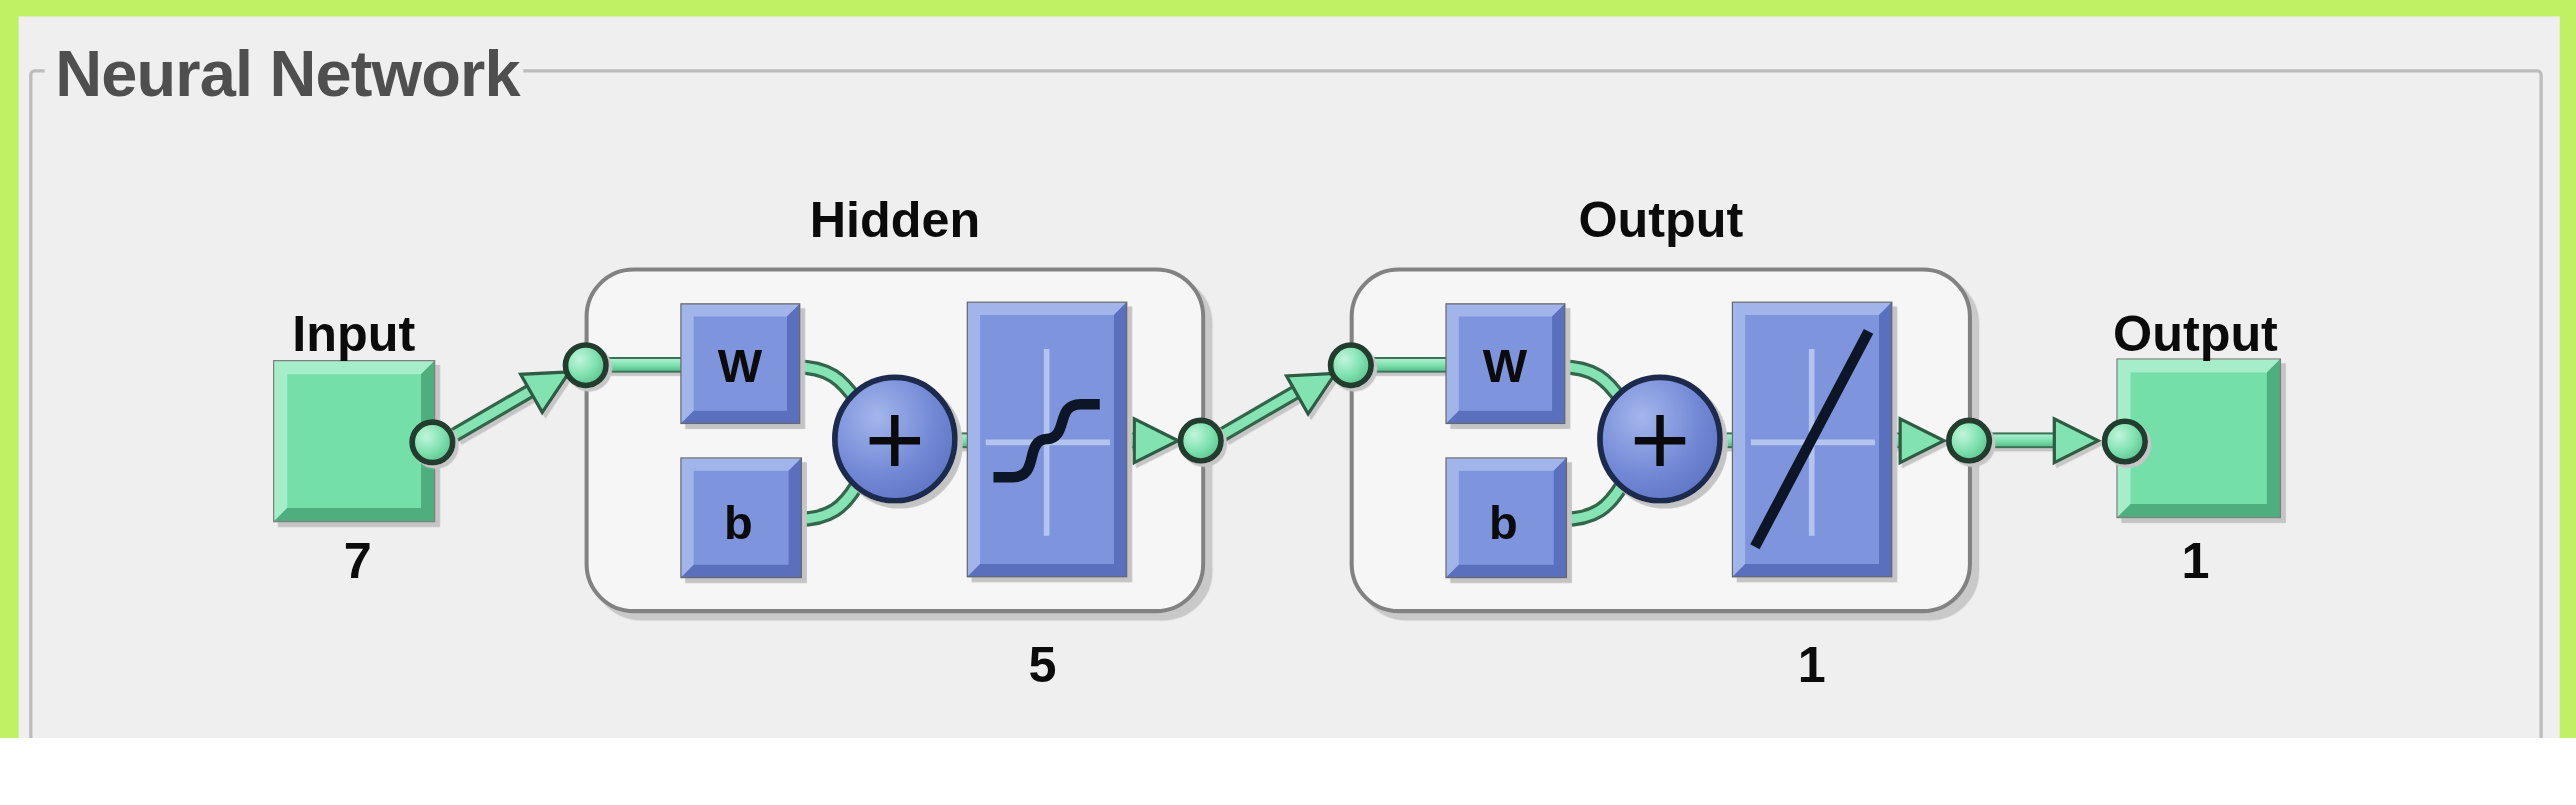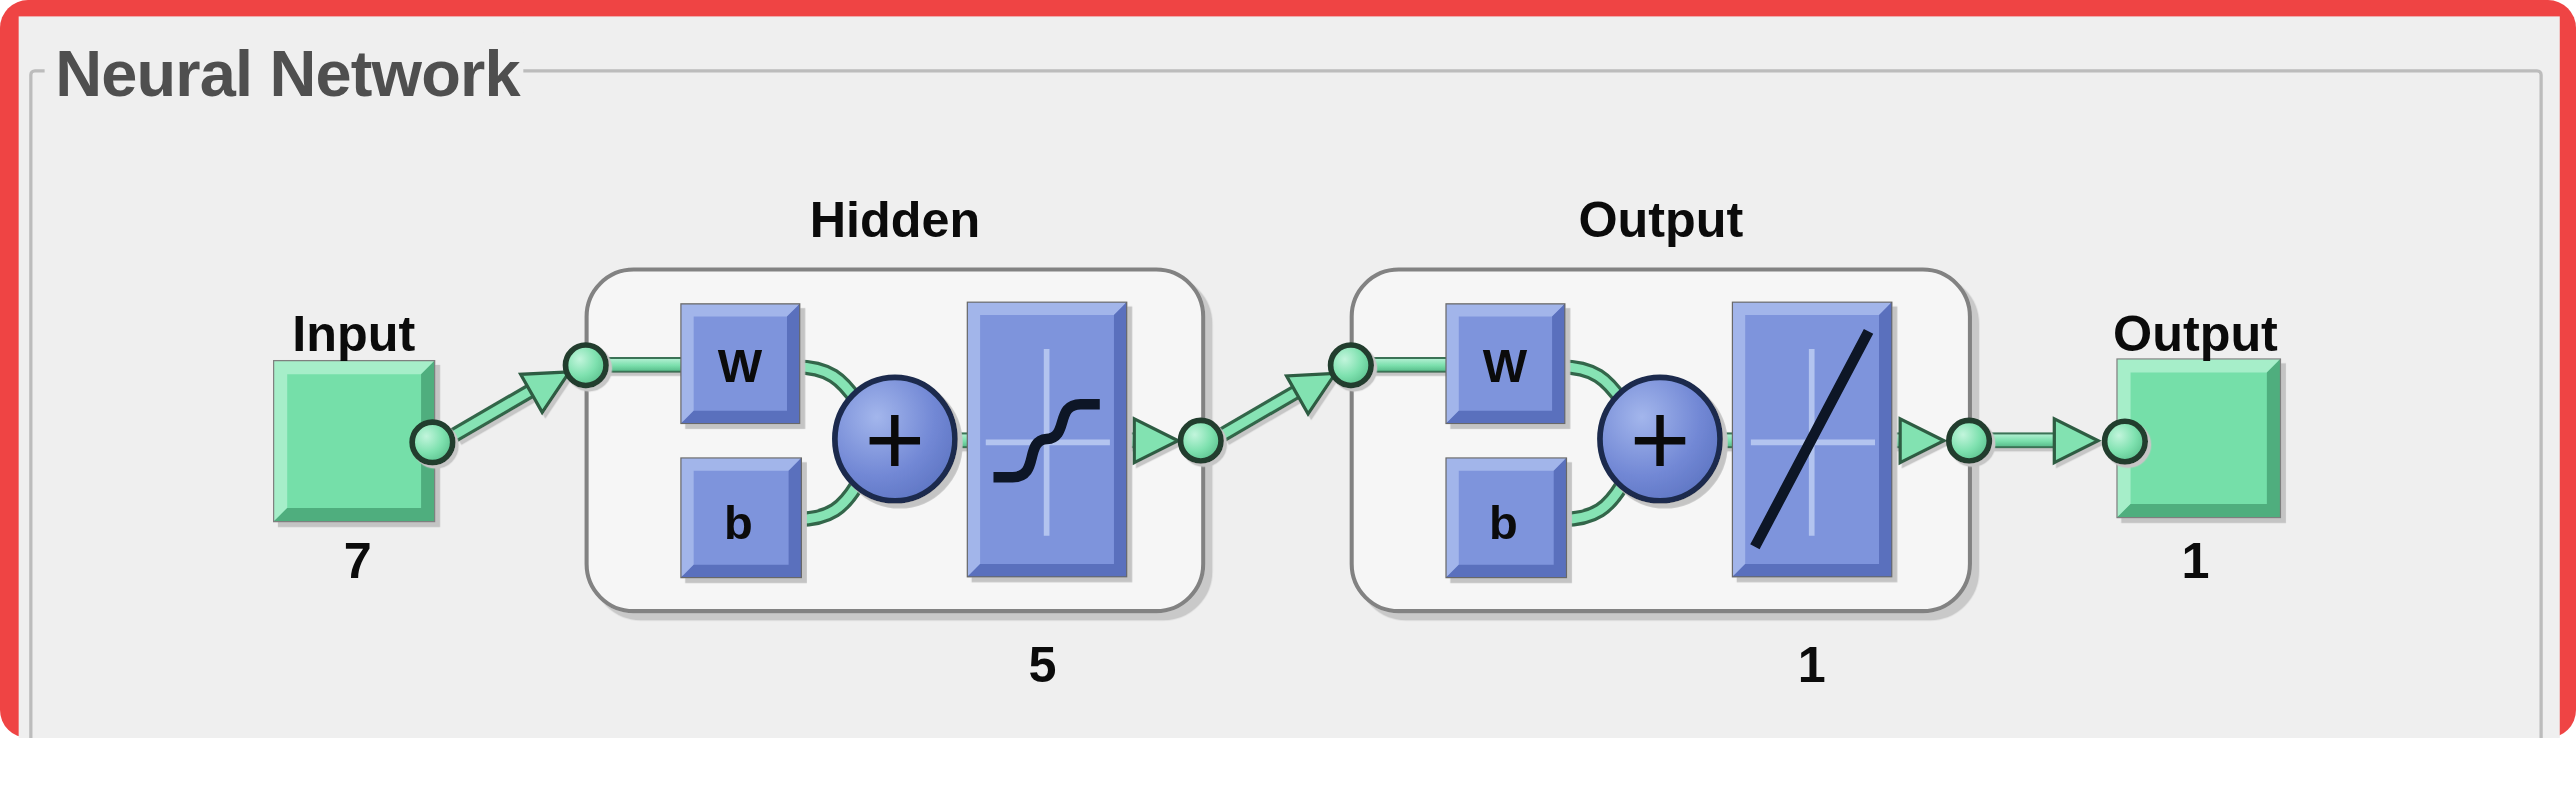--- a/index.html
+++ b/index.html
@@ -1,17 +1,17 @@
 <!DOCTYPE html>
 <html style="font-size:13px"><head>
 <meta charset="utf-8">
 <style>
   html,body{margin:0;padding:0;background:#ffffff;}
-  .stage{position:relative;width:2576px;height:738px;background:#ef4444;
-         font-family:"Liberation Sans",sans-serif;border-radius:28px;}
+  .stage{position:relative;width:2576px;height:738px;background:#bef264;
+         font-family:"Liberation Sans",sans-serif;}
   svg{display:block;}
   text{font-family:"Liberation Sans","DejaVu Sans",sans-serif;}
   .group-title{font-size:80px;font-weight:700;fill:#4f4f4f;letter-spacing:-1px;}
   .diagram-label{font-size:62px;font-weight:700;fill:#0b0b0b;}
   .block-letter{font-size:58px;font-weight:700;fill:#0b0b0b;}
   .sum-plus{font-size:128px;font-weight:400;fill:#0a0a0a;}
 </style>
 </head>
 <body>
 

